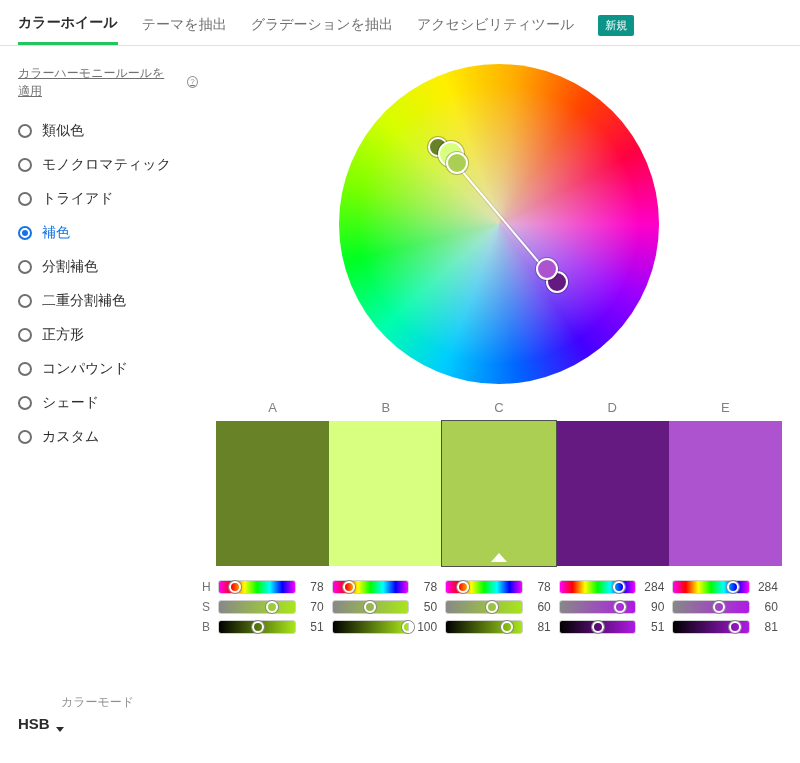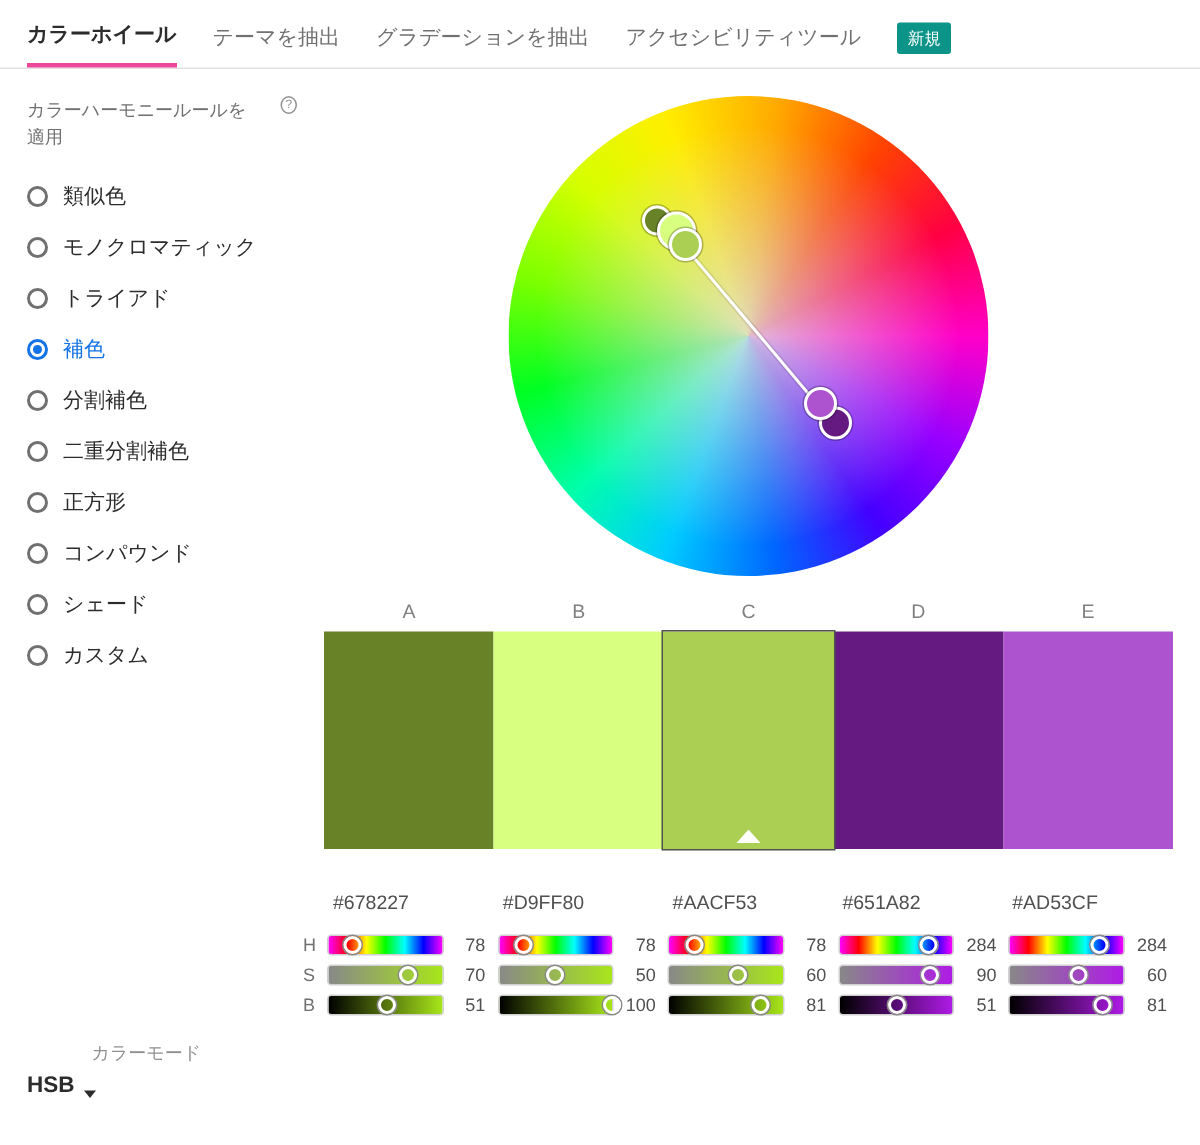--- a/index.html
+++ b/index.html
@@ -1,26 +1,26 @@
 <!DOCTYPE html>
 <html><head>
 <meta charset="utf-8">
 <style>
 * { box-sizing: border-box; margin: 0; padding: 0; font-family: -apple-system, BlinkMacSystemFont, "Segoe UI", "Hiragino Sans", "Meiryo", sans-serif; }
 body { background: #fff; width: 800px; height: 763px; overflow: hidden; color: #2c2c2c; }
 
 .tabs { display: flex; align-items: center; padding: 6px 18px 0; border-bottom: 1px solid #e1e1e1; gap: 24px; }
 .tab { font-size: 14px; color: #707070; padding: 8px 0 10px; cursor: pointer; }
-.tab.active { color: #2c2c2c; border-bottom: 3px solid #ec4899; font-weight: 600; }
+.tab.active { color: #2c2c2c; border-bottom: 3px solid #22c55e; font-weight: 600; }
 .badge-new { background: #0d9488; color: #fff; font-size: 11px; padding: 3px 7px; border-radius: 2px; }
 
 .content { display: flex; padding: 18px; gap: 18px; }
 
 .sidebar { width: 180px; flex-shrink: 0; }
-.sidebar-title { font-size: 12px; color: #707070; margin-bottom: 14px; display: flex; gap: 16px; line-height: 1.5; }
+.sidebar-title { font-size: 12px; color: #707070; margin-bottom: 14px; display: flex; align-items: center; gap: 16px; line-height: 1.5; text-decoration: underline; }
 .info-icon { width: 12px; height: 12px; border: 1px solid #909090; border-radius: 50%; display: inline-flex; align-items: center; justify-content: center; font-size: 8px; color: #909090; }
 .harmony-list { list-style: none; }
 .harmony-item { display: flex; align-items: center; gap: 10px; padding: 8px 0; font-size: 14px; cursor: pointer; }
 .radio { width: 14px; height: 14px; border: 2px solid #707070; border-radius: 50%; flex-shrink: 0; position: relative; }
 .radio.checked { border-color: #1473e6; }
 .radio.checked::after { content: ""; position: absolute; inset: 2px; background: #1473e6; border-radius: 50%; }
 .harmony-item.checked .lbl { color: #1473e6; }
 
 .mode-row { margin-top: 240px; }
 .mode-lbl { font-size: 12px; color: #909090; margin-bottom: 4px; margin-left: 43px; }
@@ -153,27 +153,20 @@
         </div>
         <div class="swatch-col">
           <div class="swatch-letter">D</div>
           <div class="swatch" style="background: rgb(101, 26, 130);"></div>
         </div>
         <div class="swatch-col">
           <div class="swatch-letter">E</div>
           <div class="swatch" style="background: rgb(173, 83, 207);"></div>
         </div>
       </div>
-    <div class="hex-row" id="hex-row">
-        <div class="hex-col">#678227</div>
-        <div class="hex-col">#D9FF80</div>
-        <div class="hex-col">#AACF53</div>
-        <div class="hex-col">#651A82</div>
-        <div class="hex-col">#AD53CF</div>
-      </div>
 
     <div class="sl-block">
       <div class="sl-row">
         <div class="sl-lab">H</div>
         <div class="sl-cells" id="row-h">
             <div class="sl-cell">
               <div class="track" style="background: linear-gradient(90deg, rgb(255, 0, 255), rgb(255, 0, 0), rgb(255, 255, 0), rgb(0, 255, 0), rgb(0, 255, 255), rgb(0, 0, 255), rgb(255, 0, 255));">
                 <div class="knob" style="left: 21.6667%;"></div>
               </div>
               <div class="val">78</div>

